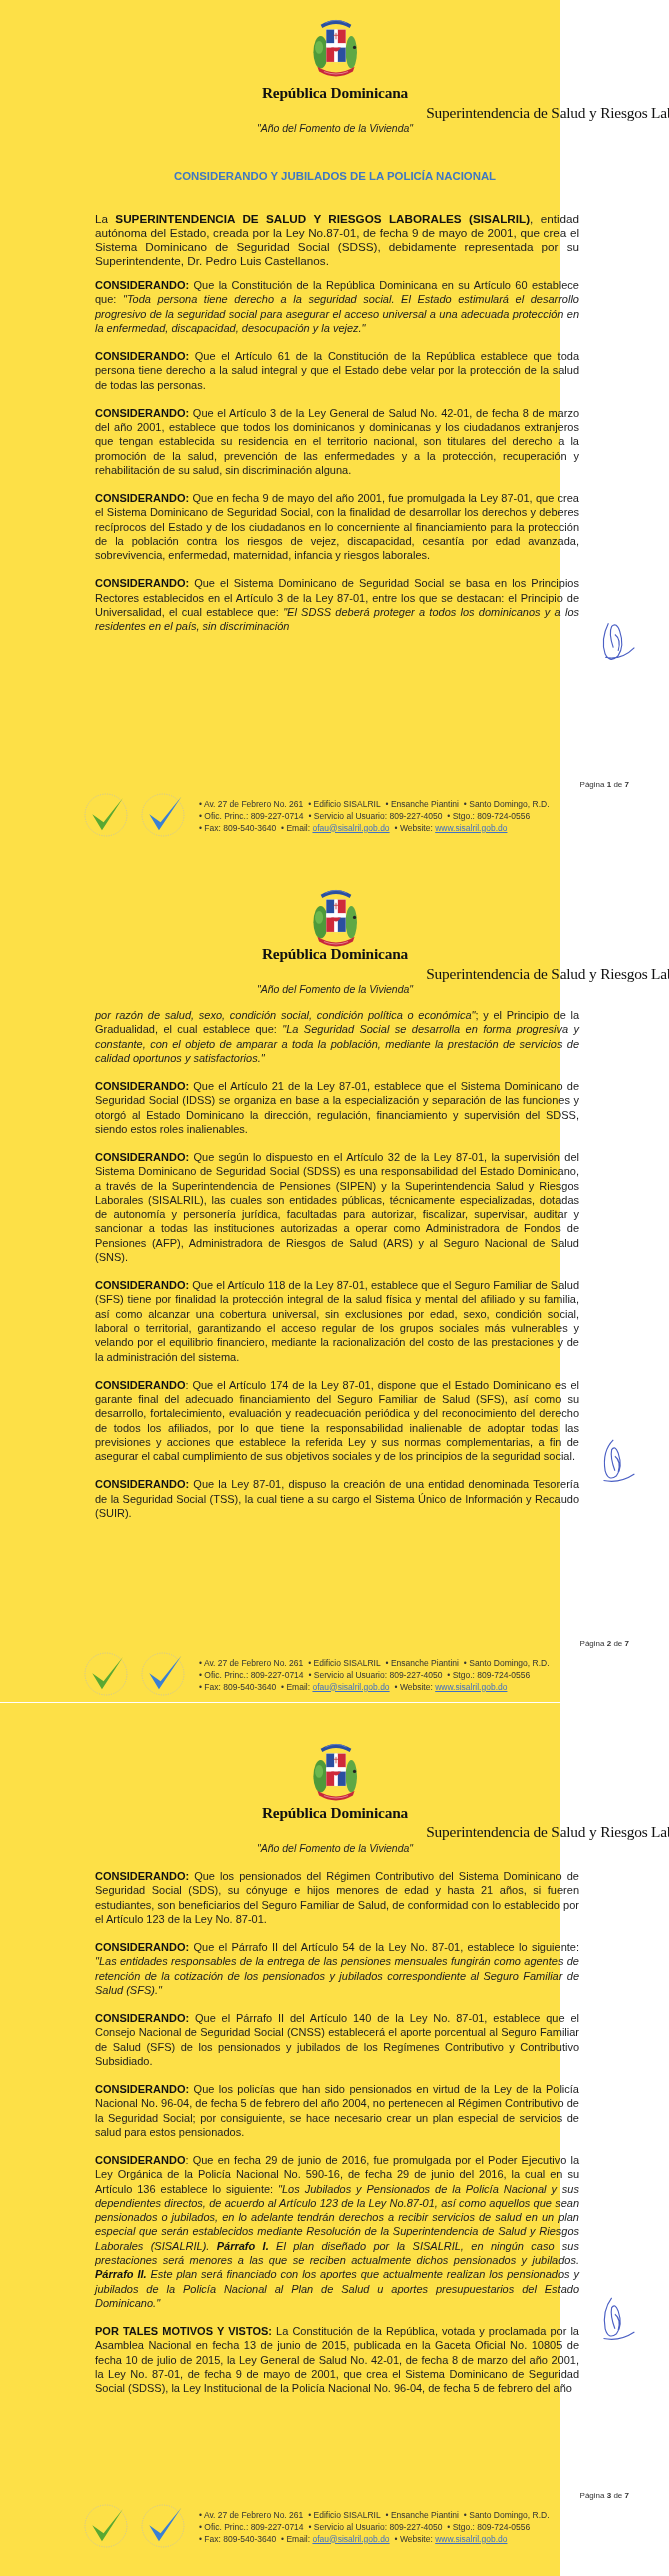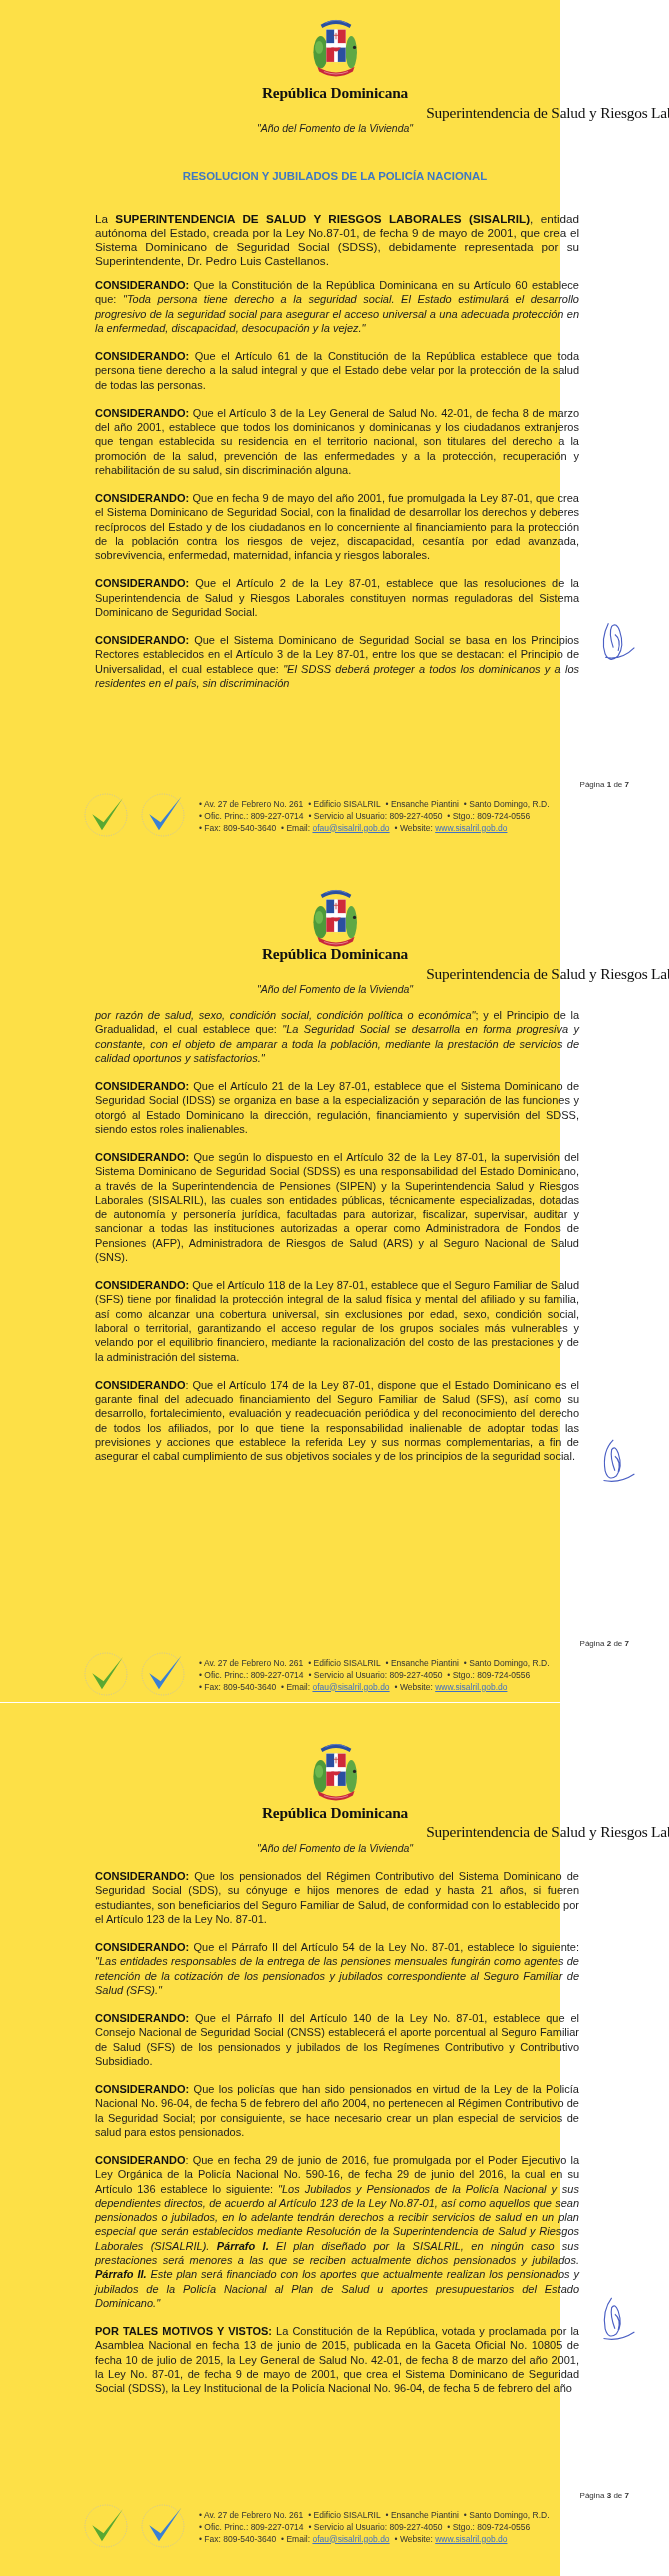--- a/index.html
+++ b/index.html
@@ -69,32 +69,31 @@
 
 <div class="page p1">
   <svg class="crest" style="top:14.6px" viewBox="0 0 62 84">
       <use href="#crest-g"></use>
     </svg>
   <div class="lh-line1" style="top:84px">República Dominicana</div>
   <div class="lh-line2" style="top:104px">Superintendencia de Salud y Riesgos Laborales</div>
   <div class="lh-motto" style="top:122px">"Año del Fomento de la Vivienda"</div>
 
   <div class="res-sub" style="top:168px">
-    <div>RESOLUCION Y JUBILADOS DE LA POLICÍA NACIONAL</div>
+    <div>CONSIDERANDO Y JUBILADOS DE LA POLICÍA NACIONAL</div>
   </div>
 
   <div class="body" style="top:212px; font-size:11.7px; line-height:14px">
     <p class="para"><span>La </span><b>SUPERINTENDENCIA DE SALUD Y RIESGOS LABORALES (SISALRIL)</b><span>, entidad autónoma del Estado, creada por la Ley No.87-01, de fecha 9 de mayo de 2001, que crea el Sistema Dominicano de Seguridad Social (SDSS), debidamente representada por su Superintendente, Dr. Pedro Luis Castellanos.</span></p>
   </div>
   <div class="body" style="top:278px">
     <p class="para"><b>CONSIDERANDO:</b><span> Que la Constitución de la República Dominicana en su Artículo 60 establece que: </span><i>"Toda persona tiene derecho a la seguridad social. El Estado estimulará el desarrollo progresivo de la seguridad social para asegurar el acceso universal a una adecuada protección en la enfermedad, discapacidad, desocupación y la vejez."</i></p>
     <p class="para"><b>CONSIDERANDO:</b><span> Que el Artículo 61 de la Constitución de la República establece que toda persona tiene derecho a la salud integral y que el Estado debe velar por la protección de la salud de todas las personas.</span></p>
     <p class="para"><b>CONSIDERANDO:</b><span> Que el Artículo 3 de la Ley General de Salud No. 42-01, de fecha 8 de marzo del año 2001, establece que todos los dominicanos y dominicanas y los ciudadanos extranjeros que tengan establecida su residencia en el territorio nacional, son titulares del derecho a la promoción de la salud, prevención de las enfermedades y a la protección, recuperación y rehabilitación de su salud, sin discriminación alguna.</span></p>
     <p class="para"><b>CONSIDERANDO:</b><span> Que en fecha 9 de mayo del año 2001, fue promulgada la Ley 87-01, que crea el Sistema Dominicano de Seguridad Social, con la finalidad de desarrollar los derechos y deberes recíprocos del Estado y de los ciudadanos en lo concerniente al financiamiento para la protección de la población contra los riesgos de vejez, discapacidad, cesantía por edad avanzada, sobrevivencia, enfermedad, maternidad, infancia y riesgos laborales.</span></p>
-    <p class="para"><b>CONSIDERANDO:</b><span> Que el Artículo 2 de la Ley 87-01, establece que las resoluciones de la Superintendencia de Salud y Riesgos Laborales constituyen normas reguladoras del Sistema Dominicano de Seguridad Social.</span></p>
     <p class="para"><b>CONSIDERANDO:</b><span> Que el Sistema Dominicano de Seguridad Social se basa en los Principios Rectores establecidos en el Artículo 3 de la Ley 87-01, entre los que se destacan: el Principio de Universalidad, el cual establece que: </span><i>"El SDSS deberá proteger a todos los dominicanos y a los residentes en el país, sin discriminación</i></p>
   </div>
 
   <svg class="sig" style="left:597px; top:615px" viewBox="0 0 48 70">
     <path d="M14 10 Q4 30 10 48 Q16 60 26 50 Q34 38 28 20 Q24 8 18 14 Q14 22 20 40 M22 24 Q30 30 26 44 M10 52 Q30 56 46 40" stroke="#4a5fc4" stroke-width="1.4" fill="none"></path>
   </svg>
 
   <div class="footer" style="top:770px">
     <div class="page-num" style="top:9.7px"><span>Página</span> <b>1</b> <span>de</span> <b>7</b></div>
     <svg class="cert" style="left:81px; top:19.5px" viewBox="0 0 62 62">
@@ -120,20 +119,21 @@
   <div class="lh-line1" style="top:94px">República Dominicana</div>
   <div class="lh-line2" style="top:114px">Superintendencia de Salud y Riesgos Laborales</div>
   <div class="lh-motto" style="top:132px">"Año del Fomento de la Vivienda"</div>
 
   <div class="body" style="top:157px">
     <p class="para"><i>por razón de salud, sexo, condición social, condición política o económica"</i><span>; y el Principio de la Gradualidad, el cual establece que: </span><i>"La Seguridad Social se desarrolla en forma progresiva y constante, con el objeto de amparar a toda la población, mediante la prestación de servicios de calidad oportunos y satisfactorios."</i></p>
     <p class="para"><b>CONSIDERANDO:</b><span> Que el Artículo 21 de la Ley 87-01, establece que el Sistema Dominicano de Seguridad Social (IDSS) se organiza en base a la especialización y separación de las funciones y otorgó al Estado Dominicano la dirección, regulación, financiamiento y supervisión del SDSS, siendo estos roles inalienables.</span></p>
     <p class="para"><b>CONSIDERANDO:</b><span> Que según lo dispuesto en el Artículo 32 de la Ley 87-01, la supervisión del Sistema Dominicano de Seguridad Social (SDSS) es una responsabilidad del Estado Dominicano, a través de la Superintendencia de Pensiones (SIPEN) y la Superintendencia Salud y Riesgos Laborales (SISALRIL), las cuales son entidades públicas, técnicamente especializadas, dotadas de autonomía y personería jurídica, facultadas para autorizar, fiscalizar, supervisar, auditar y sancionar a todas las instituciones autorizadas a operar como Administradora de Fondos de Pensiones (AFP), Administradora de Riesgos de Salud (ARS) y al Seguro Nacional de Salud (SNS).</span></p>
     <p class="para"><b>CONSIDERANDO:</b><span> Que el Artículo 118 de la Ley 87-01, establece que el Seguro Familiar de Salud (SFS) tiene por finalidad la protección integral de la salud física y mental del afiliado y su familia, así como alcanzar una cobertura universal, sin exclusiones por edad, sexo, condición social, laboral o territorial, garantizando el acceso regular de los grupos sociales más vulnerables y velando por el equilibrio financiero, mediante la racionalización del costo de las prestaciones y de la administración del sistema.</span></p>
     <p class="para"><b>CONSIDERANDO</b><span>: Que el Artículo 174 de la Ley 87-01, dispone que el Estado Dominicano es el garante final del adecuado financiamiento del Seguro Familiar de Salud (SFS), así como su desarrollo, fortalecimiento, evaluación y readecuación periódica y del reconocimiento del derecho de todos los afiliados, por lo que tiene la responsabilidad inalienable de adoptar todas las previsiones y acciones que establece la referida Ley y sus normas complementarias, a fin de asegurar el cabal cumplimiento de sus objetivos sociales y de los principios de la seguridad social.</span></p>
+    <p class="para"><b>CONSIDERANDO:</b><span> Que la Ley 87-01, dispuso la creación de una entidad denominada Tesorería de la Seguridad Social (TSS), la cual tiene a su cargo el Sistema Único de Información y Recaudo (SUIR).</span></p>
   </div>
 
   <svg class="sig" style="left:597px; top:584px" viewBox="0 0 48 70">
     <path d="M20 6 Q6 20 10 44 Q14 58 24 50 Q32 40 26 22 Q22 12 18 18 Q16 28 22 44 M22 26 Q30 32 26 46 M8 56 Q28 60 46 48" stroke="#4a5fc4" stroke-width="1.4" fill="none"></path>
   </svg>
 
   <div class="footer" style="top:778px">
     <div class="page-num" style="top:9.7px"><span>Página</span> <b>2</b> <span>de</span> <b>7</b></div>
     <svg class="cert" style="left:81px; top:19.5px" viewBox="0 0 62 62">
         <use href="#cert-g"></use>

